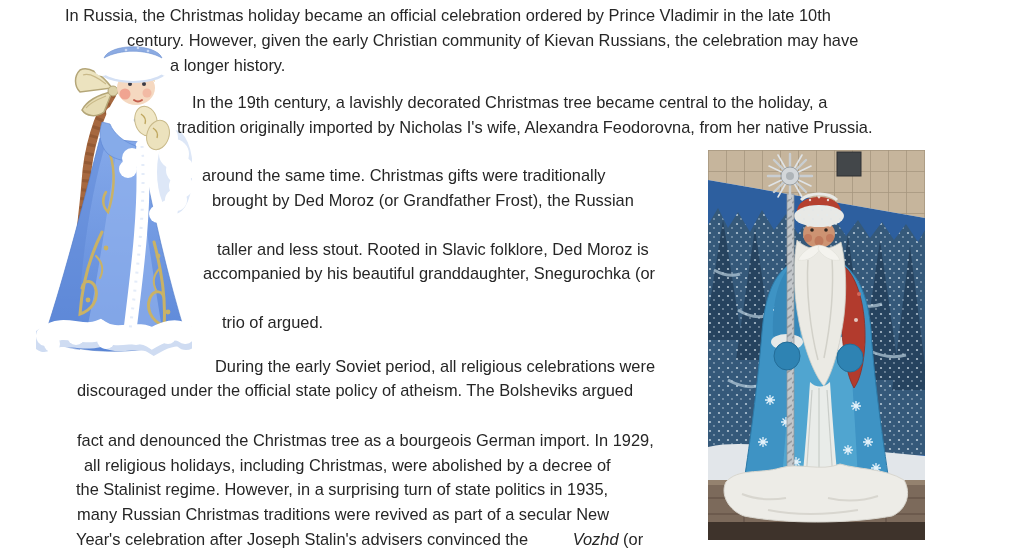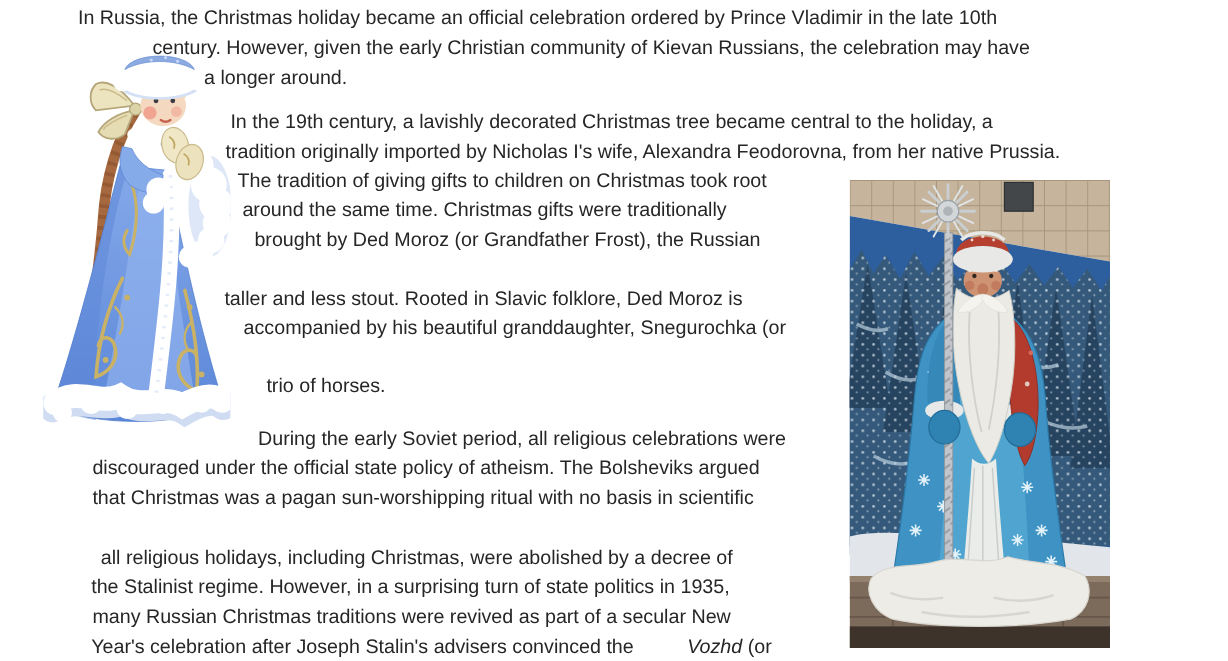--- a/index.html
+++ b/index.html
@@ -245,34 +245,33 @@
     </g>
 
     <g>
       <path d="M18,332 C30,318 52,324 72,318 C92,312 112,322 132,314 C152,320 176,318 196,330 C204,344 198,360 184,366 C140,374 76,374 36,366 C20,360 12,344 18,332 Z" fill="#edece7" stroke="#d8d6cf" stroke-width="1"></path>
       <path d="M34,344 q20,8 44,4 M120,348 q26,6 50,-2 M60,360 q40,8 90,0" stroke="#d8d6cf" stroke-width="2" fill="none"></path>
     </g>
   </svg>
 
   <div class="ln" style="left:65px;top:5px">In Russia, the Christmas holiday became an official celebration ordered by Prince Vladimir in the late 10th</div>
   <div class="ln" style="left:127px;top:30px">century. However, given the early Christian community of Kievan Russians, the celebration may have</div>
-  <div class="ln" style="left:170px;top:55px">a longer around.</div>
+  <div class="ln" style="left:170px;top:55px">a longer history.</div>
 
   <div class="ln" style="left:192px;top:92px">In the 19th century, a lavishly decorated Christmas tree became central to the holiday, a</div>
-  <div class="ln" style="left:188px;top:117px">tradition originally imported by Nicholas I's wife, Alexandra Feodorovna, from her native Prussia.</div>
-  <div class="ln" style="left:198px;top:141px">The tradition of giving gifts to children on Christmas took root</div>
+  <div class="ln" style="left:177px;top:117px">tradition originally imported by Nicholas I's wife, Alexandra Feodorovna, from her native Prussia.</div>
   <div class="ln" style="left:212px;top:190px">brought by Ded Moroz (or Grandfather Frost), the Russian</div>
   <div class="ln" style="left:202px;top:165px">around the same time. Christmas gifts were traditionally</div>
-  <div class="ln" style="left:187px;top:239px">taller and less stout. Rooted in Slavic folklore, Ded Moroz is</div>
+  <div class="ln" style="left:217px;top:239px">taller and less stout. Rooted in Slavic folklore, Ded Moroz is</div>
   <div class="ln" style="left:203px;top:263px">accompanied by his beautiful granddaughter, Snegurochka (or</div>
-  <div class="ln" style="left:222px;top:312px">trio of horses.</div>
+  <div class="ln" style="left:222px;top:312px">trio of argued.</div>
 
   <div class="ln" style="left:215px;top:356px">During the early Soviet period, all religious celebrations were</div>
   <div class="ln" style="left:77px;top:380px">discouraged under the official state policy of atheism. The Bolsheviks argued</div>
-  <div class="ln" style="left:77px;top:405px">that Christmas was a pagan sun-worshipping ritual with no basis in scientific</div>
+  <div class="ln" style="left:77px;top:430px">fact and denounced the Christmas tree as a bourgeois German import. In 1929,</div>
   <div class="ln" style="left:84px;top:455px">all religious holidays, including Christmas, were abolished by a decree of</div>
   <div class="ln" style="left:76px;top:479px">the Stalinist regime. However, in a surprising turn of state politics in 1935,</div>
   <div class="ln" style="left:77px;top:504px">many Russian Christmas traditions were revived as part of a secular New</div>
   <div class="ln" style="left:76px;top:529px">
     <span>Year's celebration after Joseph Stalin's advisers convinced the </span><span class="it">Vozhd</span><span> (or</span>
   </div>
 
 </div>
 
 </body></html>

